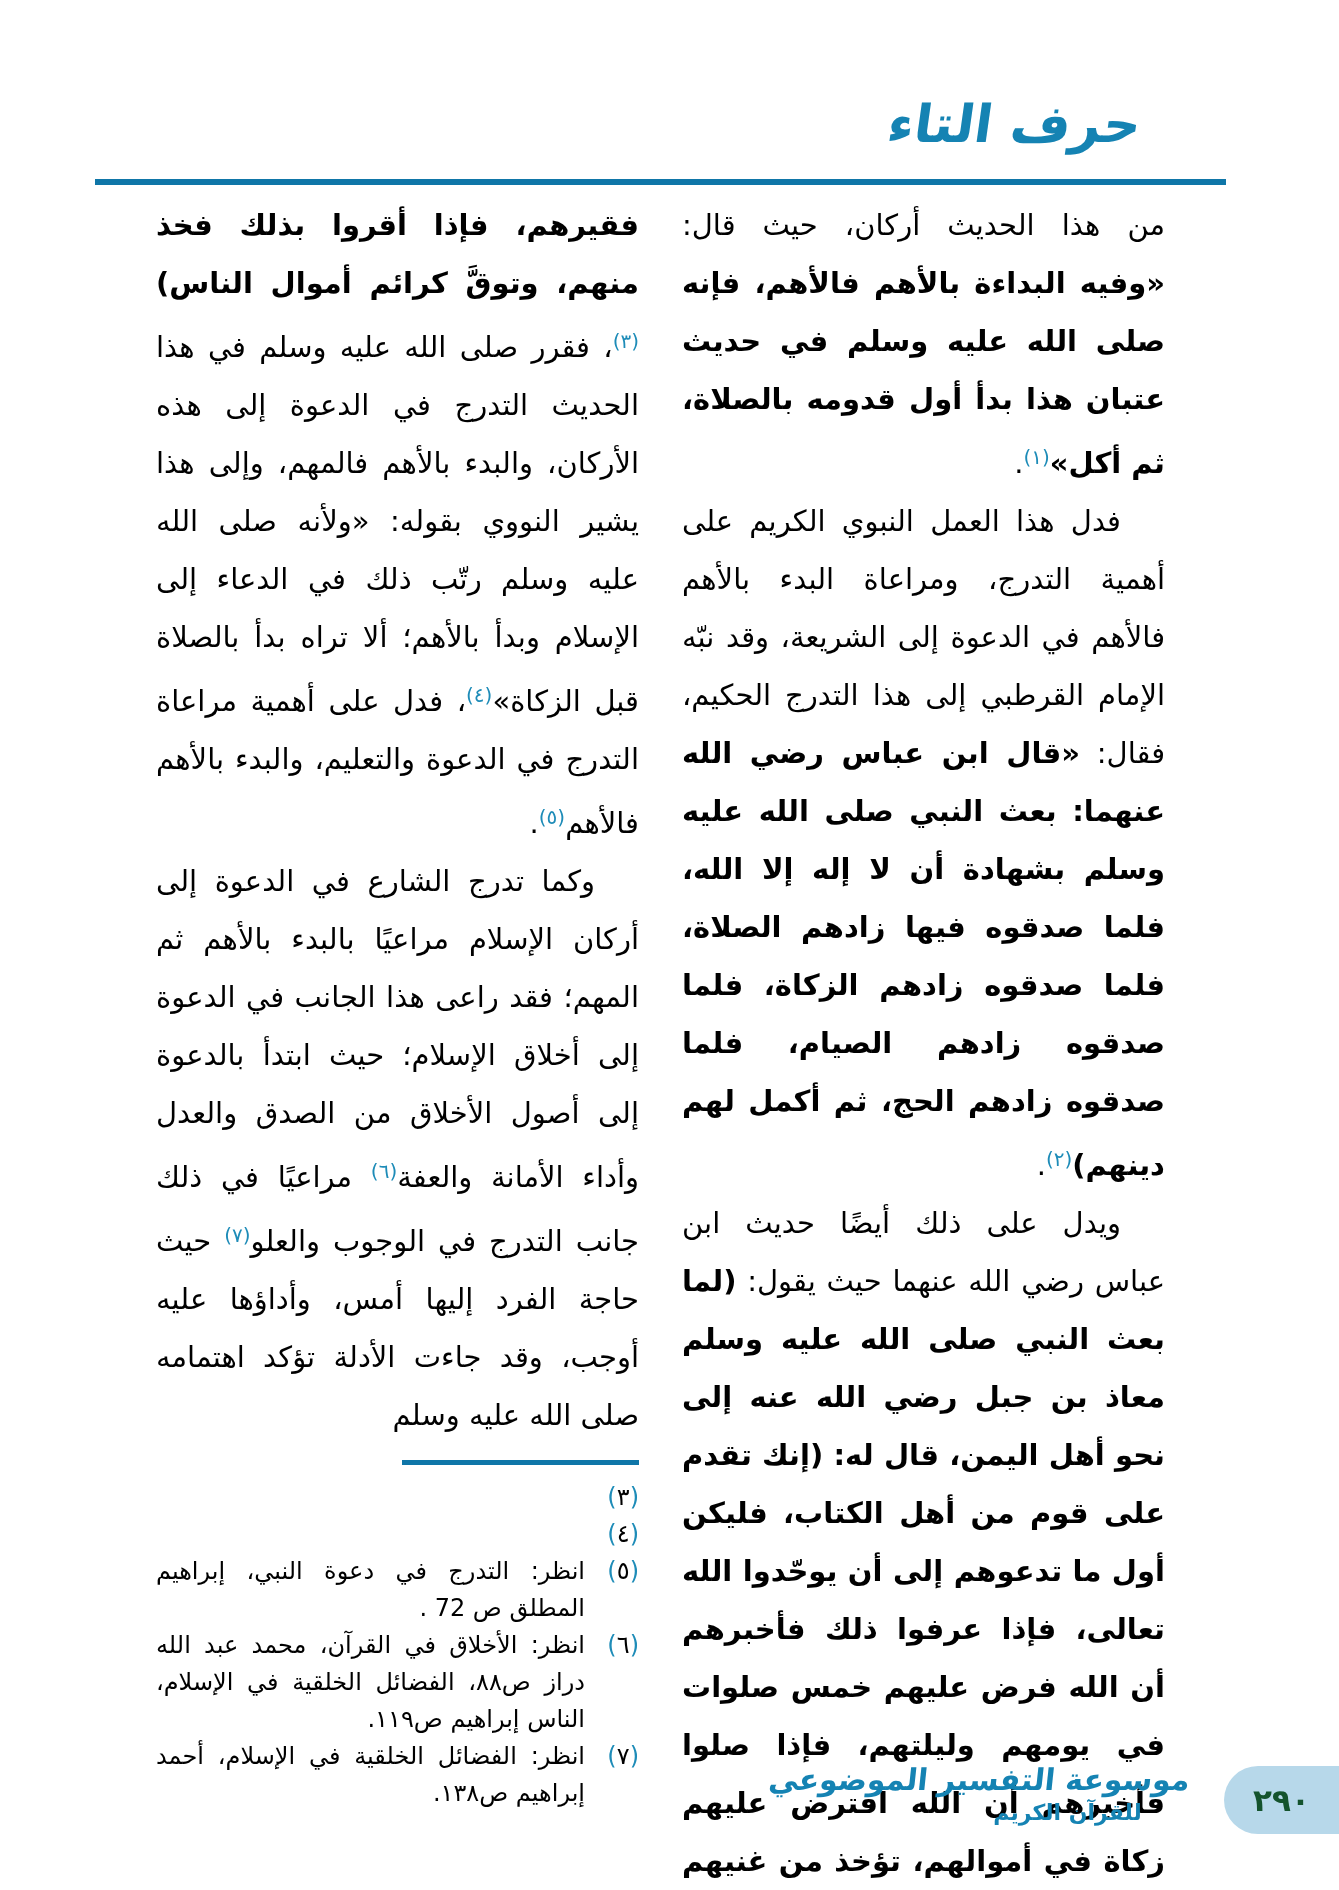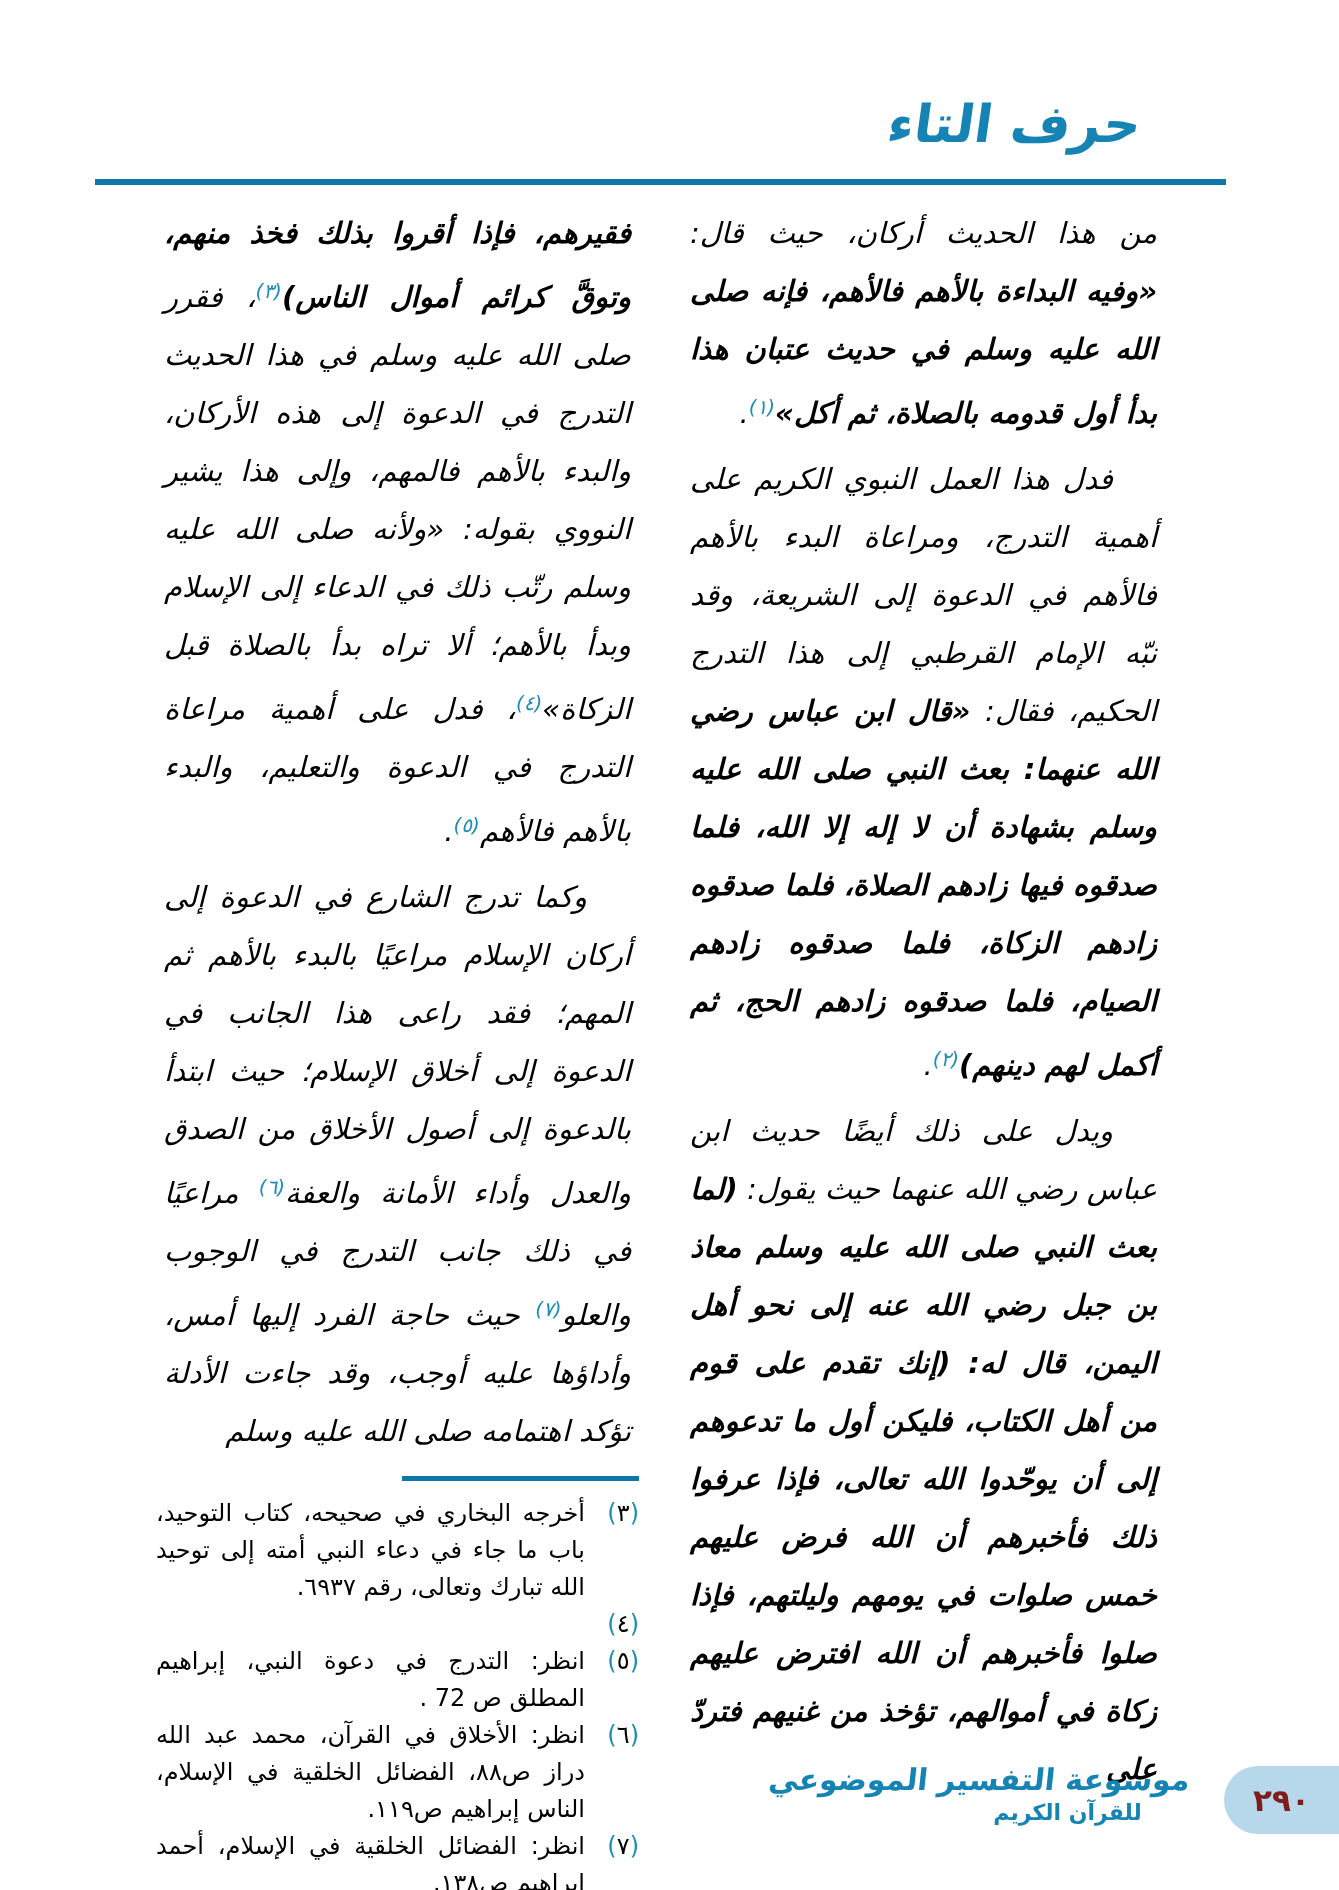--- a/index.html
+++ b/index.html
@@ -25,22 +25,22 @@
     width: 1131px; height: 6px; background: #0F76A8;
   }
 
   
   .columns {
     position: absolute; top: 196px; right: 174px; width: 1009px;
     display: flex; gap: 43px;
   }
   .col { width: 483px; }
   .para {
-    margin: 8px; font-size: 29px; line-height: 58px;
-    text-align: justify; color: #000; font-style: italic;
+    margin: 0; font-size: 29px; line-height: 58px;
+    text-align: justify; color: #000;
   }
   .para.indent { text-indent: 44px; }
   .seg-bold { font-weight: bold; }
   .fnref {
     color: #1E8CB8; font-size: 20px; vertical-align: 9px;
     letter-spacing: -1px; white-space: nowrap;
   }
 
   
   .fn-sep {
@@ -59,21 +59,21 @@
     text-align: center; color: #1583B3;
   }
   .logo-main {
     font-size: 30px; font-weight: bold; transform: skewX(-6deg);
     white-space: nowrap;
   }
   .logo-sub { font-size: 22px; font-weight: bold; margin-top: 3px; }
   .page-pill {
     position: absolute; top: 1766px; right: 0; width: 115px; height: 68px;
     background: #B7D8EA; border-radius: 36px 0 0 36px;
-    color: #7f1d1d; font-size: 31px; font-weight: bold;
+    color: #14532d; font-size: 31px; font-weight: bold;
     text-align: center; line-height: 68px;
   }
 </style>
 </head>
 <body>
 
 <div class="page">
 
   <div class="chapter-title">حرف التاء</div>
 
@@ -85,21 +85,20 @@
         <p class="para indent"><span>فدل هذا العمل النبوي الكريم على أهمية التدرج، ومراعاة البدء بالأهم فالأهم في الدعوة إلى الشريعة، وقد نبّه الإمام القرطبي إلى هذا التدرج الحكيم، فقال: </span><span class="seg-bold">«قال ابن عباس رضي الله عنهما: بعث النبي صلى الله عليه وسلم بشهادة أن لا إله إلا الله، فلما صدقوه فيها زادهم الصلاة، فلما صدقوه زادهم الزكاة، فلما صدقوه زادهم الصيام، فلما صدقوه زادهم الحج، ثم أكمل لهم دينهم)</span><span class="fnref">(٢)</span><span>.</span></p>
         <p class="para indent"><span>ويدل على ذلك أيضًا حديث ابن عباس رضي الله عنهما حيث يقول: </span><span class="seg-bold">(لما بعث النبي صلى الله عليه وسلم معاذ بن جبل رضي الله عنه إلى نحو أهل اليمن، قال له: (إنك تقدم على قوم من أهل الكتاب، فليكن أول ما تدعوهم إلى أن يوحّدوا الله تعالى، فإذا عرفوا ذلك فأخبرهم أن الله فرض عليهم خمس صلوات في يومهم وليلتهم، فإذا صلوا فأخبرهم أن الله افترض عليهم زكاة في أموالهم، تؤخذ من غنيهم فتردّ على</span></p>
       </section>
     <section class="col" id="col-left">
         <p class="para"><span class="seg-bold">فقيرهم، فإذا أقروا بذلك فخذ منهم، وتوقَّ كرائم أموال الناس)</span><span class="fnref">(٣)</span><span>، فقرر صلى الله عليه وسلم في هذا الحديث التدرج في الدعوة إلى هذه الأركان، والبدء بالأهم فالمهم، وإلى هذا يشير النووي بقوله: «ولأنه صلى الله عليه وسلم رتّب ذلك في الدعاء إلى الإسلام وبدأ بالأهم؛ ألا تراه بدأ بالصلاة قبل الزكاة»</span><span class="fnref">(٤)</span><span>، فدل على أهمية مراعاة التدرج في الدعوة والتعليم، والبدء بالأهم فالأهم</span><span class="fnref">(٥)</span><span>.</span></p>
         <p class="para indent"><span>وكما تدرج الشارع في الدعوة إلى أركان الإسلام مراعيًا بالبدء بالأهم ثم المهم؛ فقد راعى هذا الجانب في الدعوة إلى أخلاق الإسلام؛ حيث ابتدأ بالدعوة إلى أصول الأخلاق من الصدق والعدل وأداء الأمانة والعفة</span><span class="fnref">(٦)</span><span> مراعيًا في ذلك جانب التدرج في الوجوب والعلو</span><span class="fnref">(٧)</span><span> حيث حاجة الفرد إليها أمس، وأداؤها عليه أوجب، وقد جاءت الأدلة تؤكد اهتمامه صلى الله عليه وسلم</span></p>
         <div class="fn-sep"></div>
         <div class="footnotes">
           <div class="fn-row">
             <span class="fn-marker"><span class="fn-paren">(</span><span>٣</span><span class="fn-paren">)</span></span>
-            <span class="fn-text">أخرجه البخاري في صحيحه، كتاب التوحيد، باب ما جاء في دعاء النبي أمته إلى توحيد الله تبارك وتعالى، رقم ٦٩٣٧.</span>
           </div>
           <div class="fn-row">
             <span class="fn-marker"><span class="fn-paren">(</span><span>٤</span><span class="fn-paren">)</span></span>
           </div>
           <div class="fn-row">
             <span class="fn-marker"><span class="fn-paren">(</span><span>٥</span><span class="fn-paren">)</span></span>
             <span class="fn-text">انظر: التدرج في دعوة النبي، إبراهيم المطلق ص 72 .</span>
           </div>
           <div class="fn-row">
             <span class="fn-marker"><span class="fn-paren">(</span><span>٦</span><span class="fn-paren">)</span></span>

